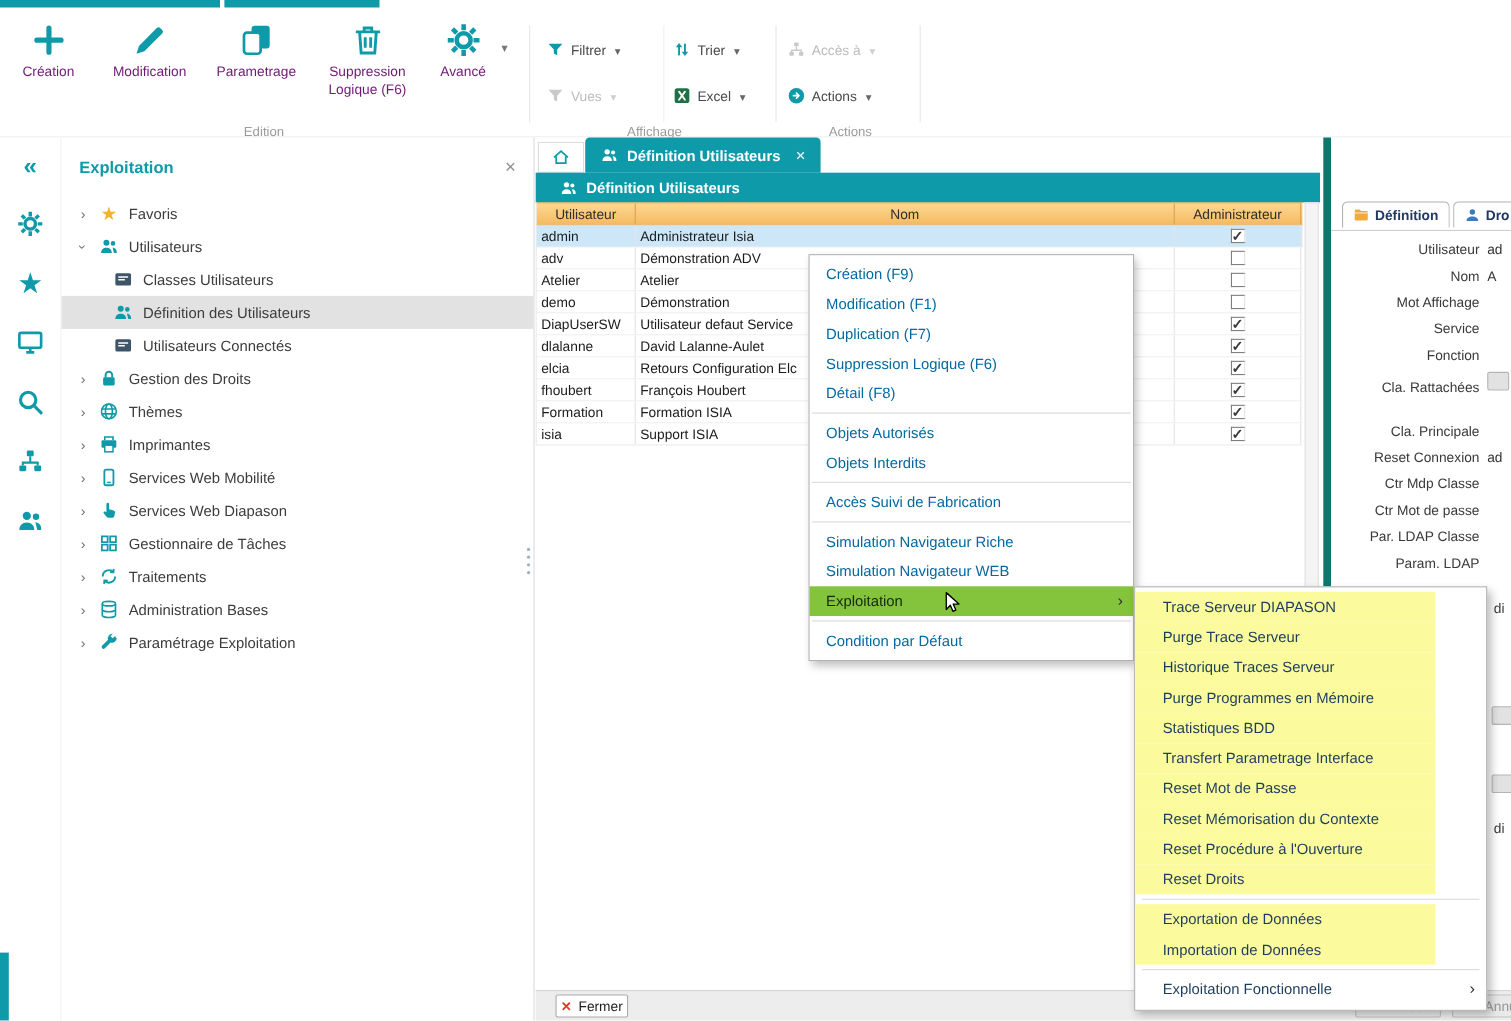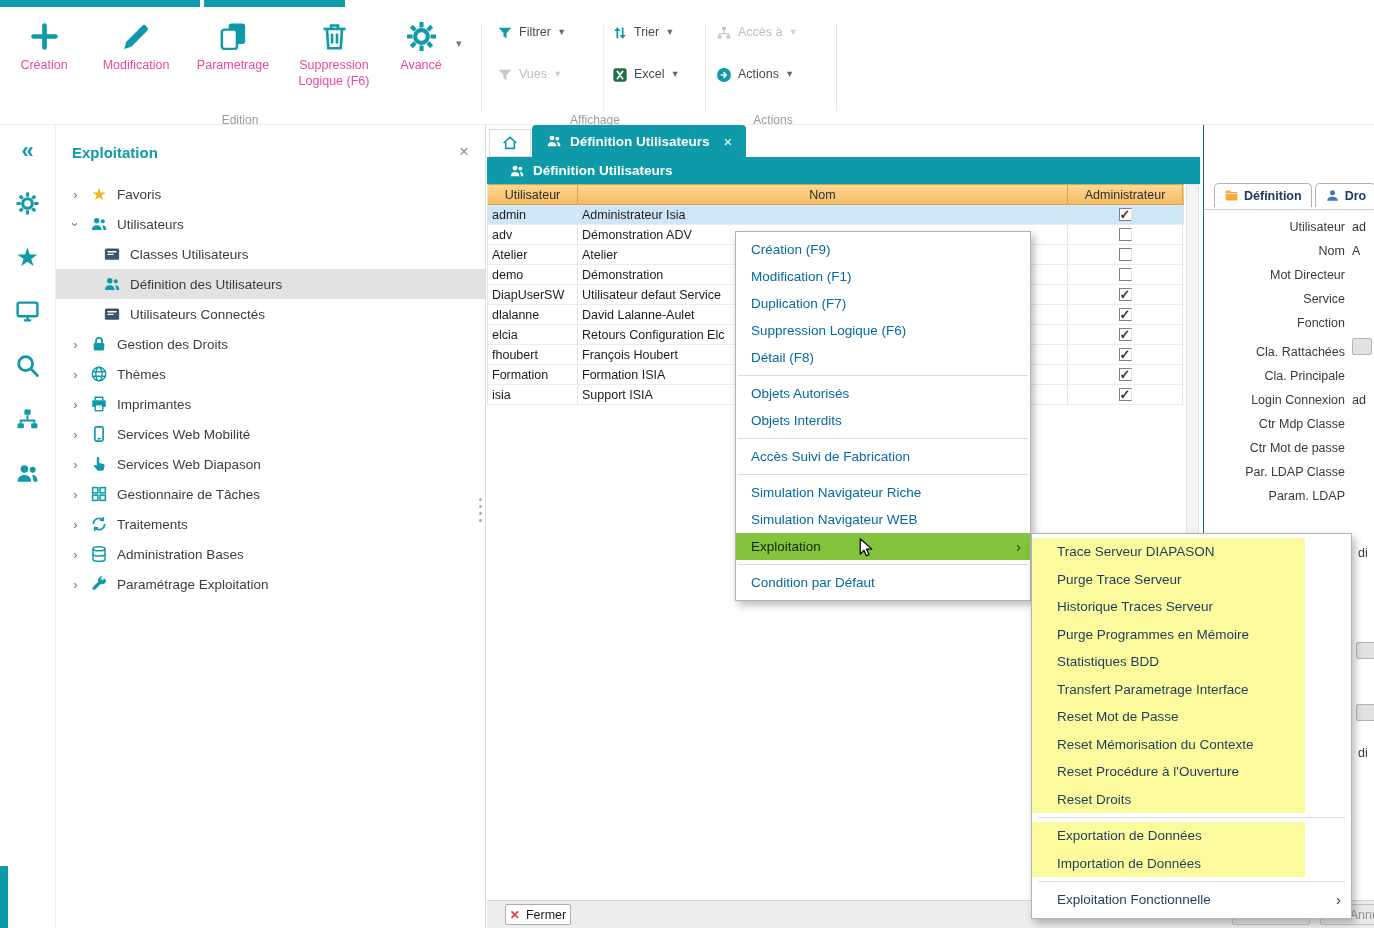--- a/index.html
+++ b/index.html
@@ -9,23 +9,23 @@
   svg{display:block}
   .svg34{width:33px;height:33px}.svg26{width:25px;height:25px}.svg18{width:18px;height:18px}
   .svg16{width:16px;height:16px}.svg15{width:15px;height:15px}.svg20{width:21px;height:21px}
 
   .top-strip{position:absolute;top:0;height:7px;background:var(--teal)}
 
   
   .ribbon{position:absolute;left:0;top:7px;width:100%;height:118px;background:#fff;border-bottom:1px solid #ececec}
   .rb-big{position:absolute;top:12px;display:flex;flex-direction:column;align-items:center;gap:5px;text-align:center;cursor:default}
   .big-ic{height:34px;display:flex;align-items:center;color:var(--teal)}
-  .rb-label{font-size:12.5px;color:#ec4899;line-height:1.25}
+  .rb-label{font-size:12.5px;color:#701a75;line-height:1.25}
   .drop-chev{position:absolute;font-size:11px;color:#777}
-  .rb-small{position:absolute;height:28px;display:flex;align-items:flex-start;gap:6px}
+  .rb-small{position:absolute;height:28px;display:flex;align-items:flex-end;gap:6px}
   .sm-ic{display:flex;color:var(--teal)}
   .sm-label{font-size:12.5px;color:#4a4a4a}
   .chev{font-size:10.5px;color:#666;padding-left:2px}
   .rb-small.disabled .sm-label{color:#bcbcbc}
   .rb-small.disabled .sm-ic{color:#c9c9c9}
   .rb-small.disabled .chev{color:#cfcfcf}
   .vsep{position:absolute;top:16px;height:88px;width:1px;background:#e6e6e6}
   .vsep.faint{background:#f0f0f0}
   .grp{position:absolute;top:106px;font-size:12px;color:#9b9b9b;text-align:center}
 
@@ -78,31 +78,31 @@
   .footer{position:absolute;left:487px;top:900px;width:887px;height:28px;background:#ededed;border-top:1px solid #d4d4d4;z-index:3}
   .btn{position:absolute;display:flex;align-items:center;justify-content:center;gap:6px;font-size:12.5px;border-radius:2px}
   .btn-fermer{left:18px;top:3px;width:66px;height:21px;background:#fff;border:1px solid #ababab;color:#1c1c1c}
   .x-red{color:#e03b2f;font-weight:bold;font-size:12px}
   .btn-valider{left:745px;top:3px;width:78px;height:21px;background:#e9e9e9;border:1px solid #c2c2c2;color:#979797}
   .btn-annuler{left:833px;top:3px;width:72px;height:21px;background:#e9e9e9;border:1px solid #c2c2c2;color:#979797}
   .v-check{color:#93ac79;font-weight:bold}
   .v-x{color:#bc9a9a;font-weight:bold}
 
   
-  .rpanel{position:absolute;left:1203px;top:125px;width:171px;height:775px;background:#fff;border-left:1px solid #0f766e;overflow:hidden}
+  .rpanel{position:absolute;left:1203px;top:125px;width:171px;height:775px;background:#fff;border-left:7px solid #0f766e;overflow:hidden}
   .rtabs{position:absolute;left:10px;top:58px;display:flex;align-items:flex-end;gap:3px}
   .rtab{display:flex;align-items:center;gap:5px;padding:4px 9px;border:1px solid #b3b3b3;border-bottom:none;border-radius:5px 5px 0 0;background:#fff;font-size:12.5px;font-weight:bold;color:#1f3864;white-space:nowrap}
   .rtab .blue-ic{color:#3a7bbf}
   .rframe{position:absolute;left:0;top:84px;width:100%;height:1px;background:#cfcfcf}
   .rbody{position:absolute;left:0;top:90px;width:100%}
   .frow{display:flex;align-items:center;height:24px;padding-right:2px;font-size:12.5px;color:#3a3a3a}
   .flabel{flex:1;text-align:right}
   .fval{width:20px;margin-left:7px;overflow:hidden;white-space:nowrap;color:#333}
   .gap-sm{margin-top:5px}
-  .gap-lg{margin-top:0}
+  .gap-lg{margin-top:16px}
   .mini-btn{position:absolute;width:20px;height:17px;background:#e2e2e2;border:1px solid #b5b5b5;border-radius:2px;z-index:4}
   .sliver{position:absolute;font-size:12.5px;color:#3a3a3a;z-index:4}
 
   
   .cmenu{position:absolute;left:735px;top:231px;width:296px;background:#fff;border:1px solid #b3b3b3;box-shadow:3px 4px 8px rgba(0,0,0,.28);padding:4px 0;z-index:50}
   .mi{height:27px;display:flex;align-items:center;padding:0 26px 0 15px;font-size:13.5px;color:#0369a1;position:relative}
   .mi.hl{background:#84c43c;color:#13290a}
   .mi-arrow{position:absolute;right:9px;font-size:15px;color:#2e2e2e}
   .msep{height:1px;background:#dadada;margin:4px 2px}
   .smenu{position:absolute;left:1031px;top:533px;width:321px;background:#fff;border:1px solid #b3b3b3;box-shadow:3px 4px 8px rgba(0,0,0,.28);padding:4px 0;z-index:60}
@@ -673,41 +673,41 @@
     <div class="rbody">
       <div class="frow">
           <span class="flabel">Utilisateur</span>
           <span class="fval">ad</span>
         </div>
       <div class="frow">
           <span class="flabel">Nom</span>
           <span class="fval">A</span>
         </div>
       <div class="frow">
-          <span class="flabel">Mot Directeur</span>
+          <span class="flabel">Mot Affichage</span>
           <span class="fval"></span>
         </div>
       <div class="frow">
           <span class="flabel">Service</span>
           <span class="fval"></span>
         </div>
       <div class="frow">
           <span class="flabel">Fonction</span>
           <span class="fval"></span>
         </div>
       <div class="frow gap-sm">
           <span class="flabel">Cla. Rattachées</span>
           <span class="fval"></span>
         </div>
       <div class="frow gap-lg">
           <span class="flabel">Cla. Principale</span>
           <span class="fval"></span>
         </div>
       <div class="frow">
-          <span class="flabel">Login Connexion</span>
+          <span class="flabel">Reset Connexion</span>
           <span class="fval">ad</span>
         </div>
       <div class="frow">
           <span class="flabel">Ctr Mdp Classe</span>
           <span class="fval"></span>
         </div>
       <div class="frow">
           <span class="flabel">Ctr Mot de passe</span>
           <span class="fval"></span>
         </div>

